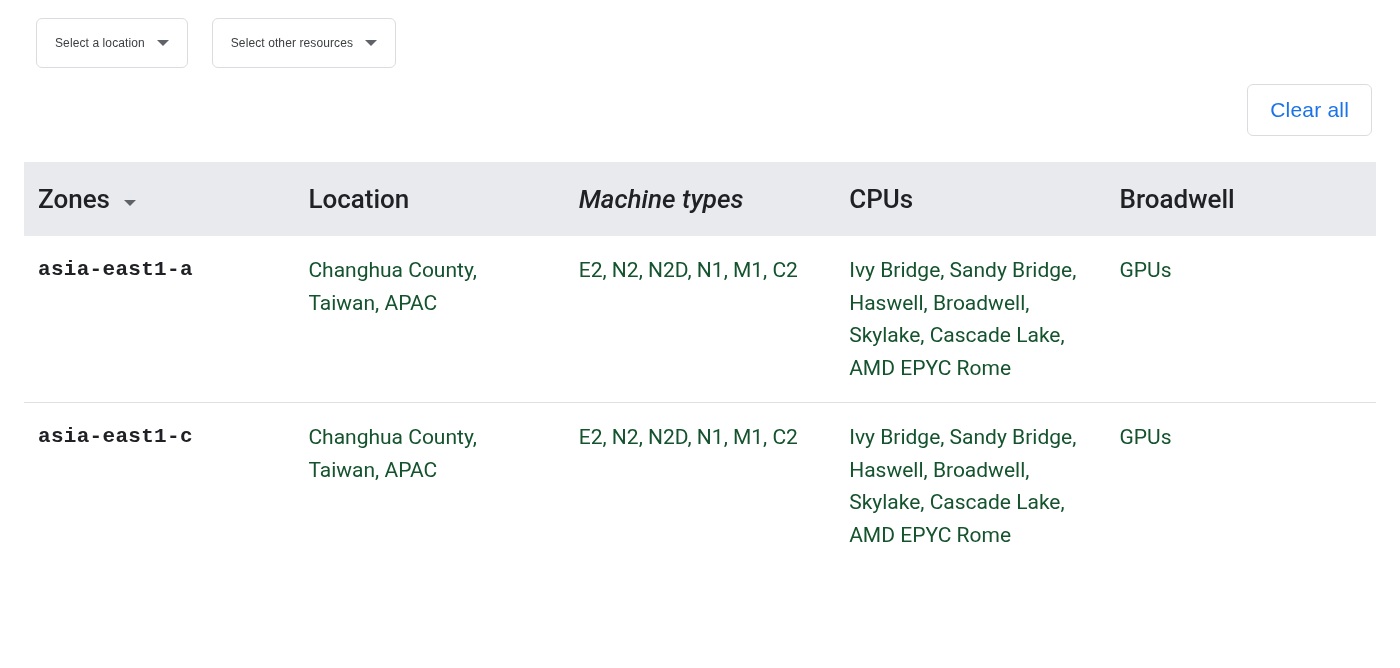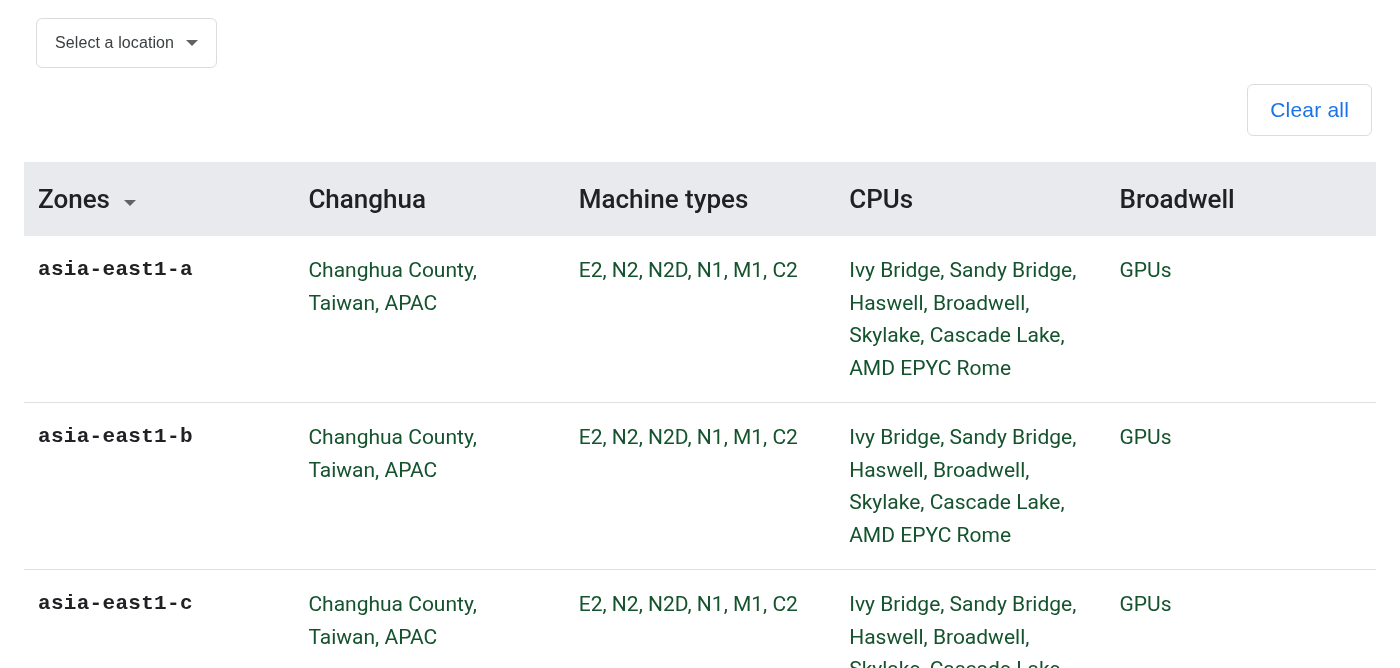--- a/index.html
+++ b/index.html
@@ -22,21 +22,21 @@
     }
     .dropdown-btn {
       display: inline-flex;
       align-items: center;
       gap: 10px;
       padding: 0 18px;
       height: 50px;
       border: 1px solid #dadce0;
       border-radius: 6px;
       background: #fff;
-      font-size: 16px;
+      font-size: 12px;
       color: #3c4043;
       cursor: pointer;
       letter-spacing: 0.1px;
     }
     .caret-down {
       display: inline-block;
       width: 0;
       height: 0;
       border-left: 6px solid transparent;
       border-right: 6px solid transparent;
@@ -97,63 +97,60 @@
       border-top: none;
     }
     .zone-name {
       font-family: Liberation Mono, monospace;
       font-weight: 600;
       color: #202124;
       letter-spacing: 0.3px;
     }
     .col-zones    { width: 20%; }
     .col-location { width: 20%; }
-    .col-machine  { width: 20%; }
+    .col-machine  { width: 20%; font-style: italic; }
     .col-cpus     { width: 20%; }
     .col-resources{ width: 20%; }
   </style>
 </head>
 <body>
 
 <div class="filter-bar">
   <button class="dropdown-btn">
     <span>Select a location</span>
+    <span class="caret-down"></span>
+  </button>
+  <button class="dropdown-btn">
+    <span>Select other resources</span>
     <span class="caret-down"></span>
   </button>
 </div>
 
 <div class="clear-row">
   <button class="clear-btn">
     <span>Clear all</span>
   </button>
 </div>
 
 <table class="table">
   <thead>
     <tr class="thead-row">
       <th class="th sortable col-zones">
         <span>Zones</span>
         <span class="caret-down"></span>
       </th>
-      <th class="th col-location">Changhua</th>
+      <th class="th col-location">Location</th>
       <th class="th col-machine">Machine types</th>
       <th class="th col-cpus">CPUs</th>
       <th class="th col-resources">Broadwell</th>
     </tr>
   </thead>
   <tbody>
     <tr>
       <td class="td zone-name">asia-east1-a</td>
-      <td class="td">Changhua County, Taiwan, APAC</td>
-      <td class="td">E2, N2, N2D, N1, M1, C2</td>
-      <td class="td">Ivy Bridge, Sandy Bridge, Haswell, Broadwell, Skylake, Cascade Lake, AMD EPYC Rome</td>
-      <td class="td">GPUs</td>
-    </tr>
-    <tr>
-      <td class="td zone-name">asia-east1-b</td>
       <td class="td">Changhua County, Taiwan, APAC</td>
       <td class="td">E2, N2, N2D, N1, M1, C2</td>
       <td class="td">Ivy Bridge, Sandy Bridge, Haswell, Broadwell, Skylake, Cascade Lake, AMD EPYC Rome</td>
       <td class="td">GPUs</td>
     </tr>
     <tr>
       <td class="td zone-name">asia-east1-c</td>
       <td class="td">Changhua County, Taiwan, APAC</td>
       <td class="td">E2, N2, N2D, N1, M1, C2</td>
       <td class="td">Ivy Bridge, Sandy Bridge, Haswell, Broadwell, Skylake, Cascade Lake, AMD EPYC Rome</td>

